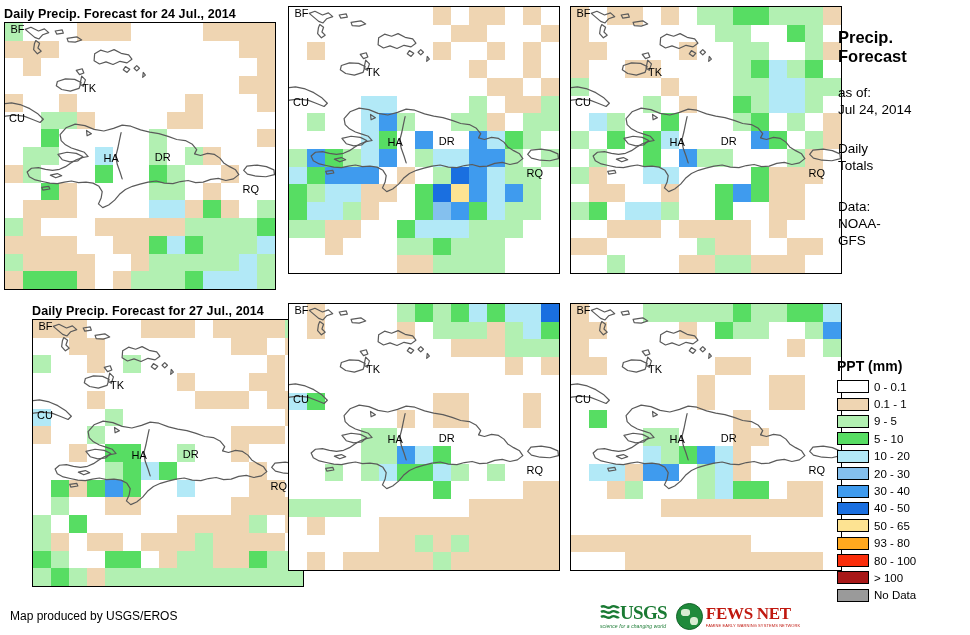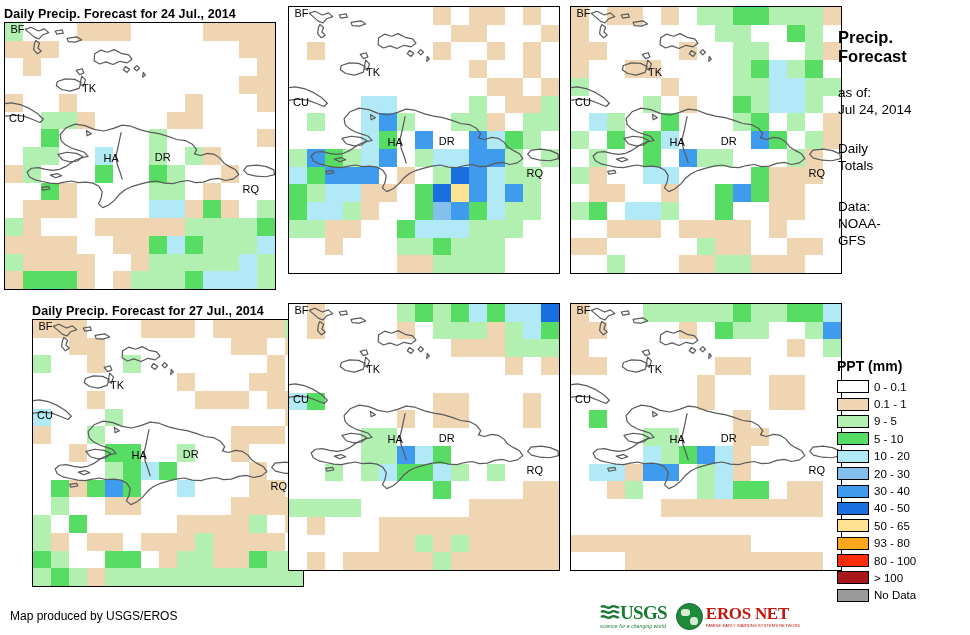--- a/index.html
+++ b/index.html
@@ -1893,17 +1893,17 @@
         <span class="usgs-word">USGS</span>
       </div>
       <div class="usgs-tag">science for a changing world</div>
     </div>
   </div>
 
 
   <div class="logo">
     <div class="globe"></div>
     <div class="usgs-wrap" style="margin-left:3px;">
-      <div class="fews-word">EROS NET</div>
+      <div class="fews-word">FEWS NET</div>
       <div class="fews-tag">FAMINE EARLY WARNING SYSTEMS NETWORK</div>
     </div>
   </div>
 </div>
 
 </body></html>

